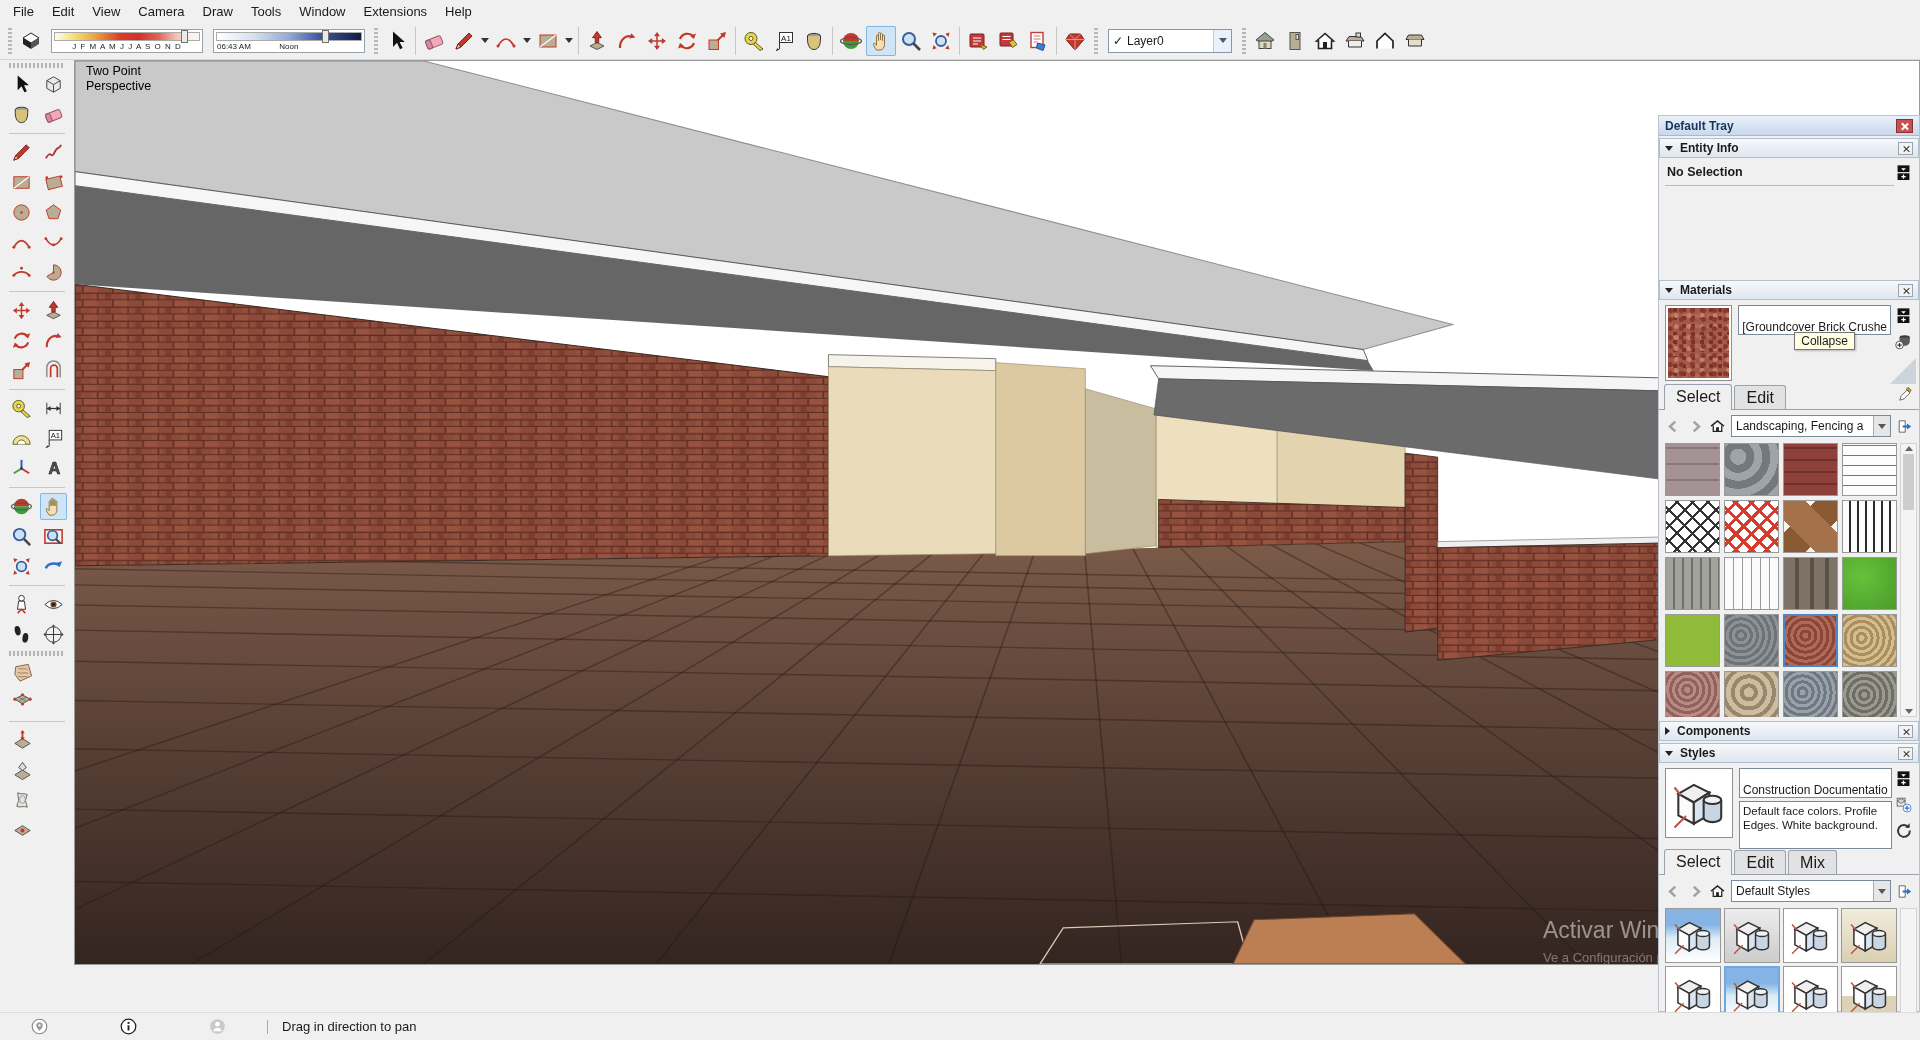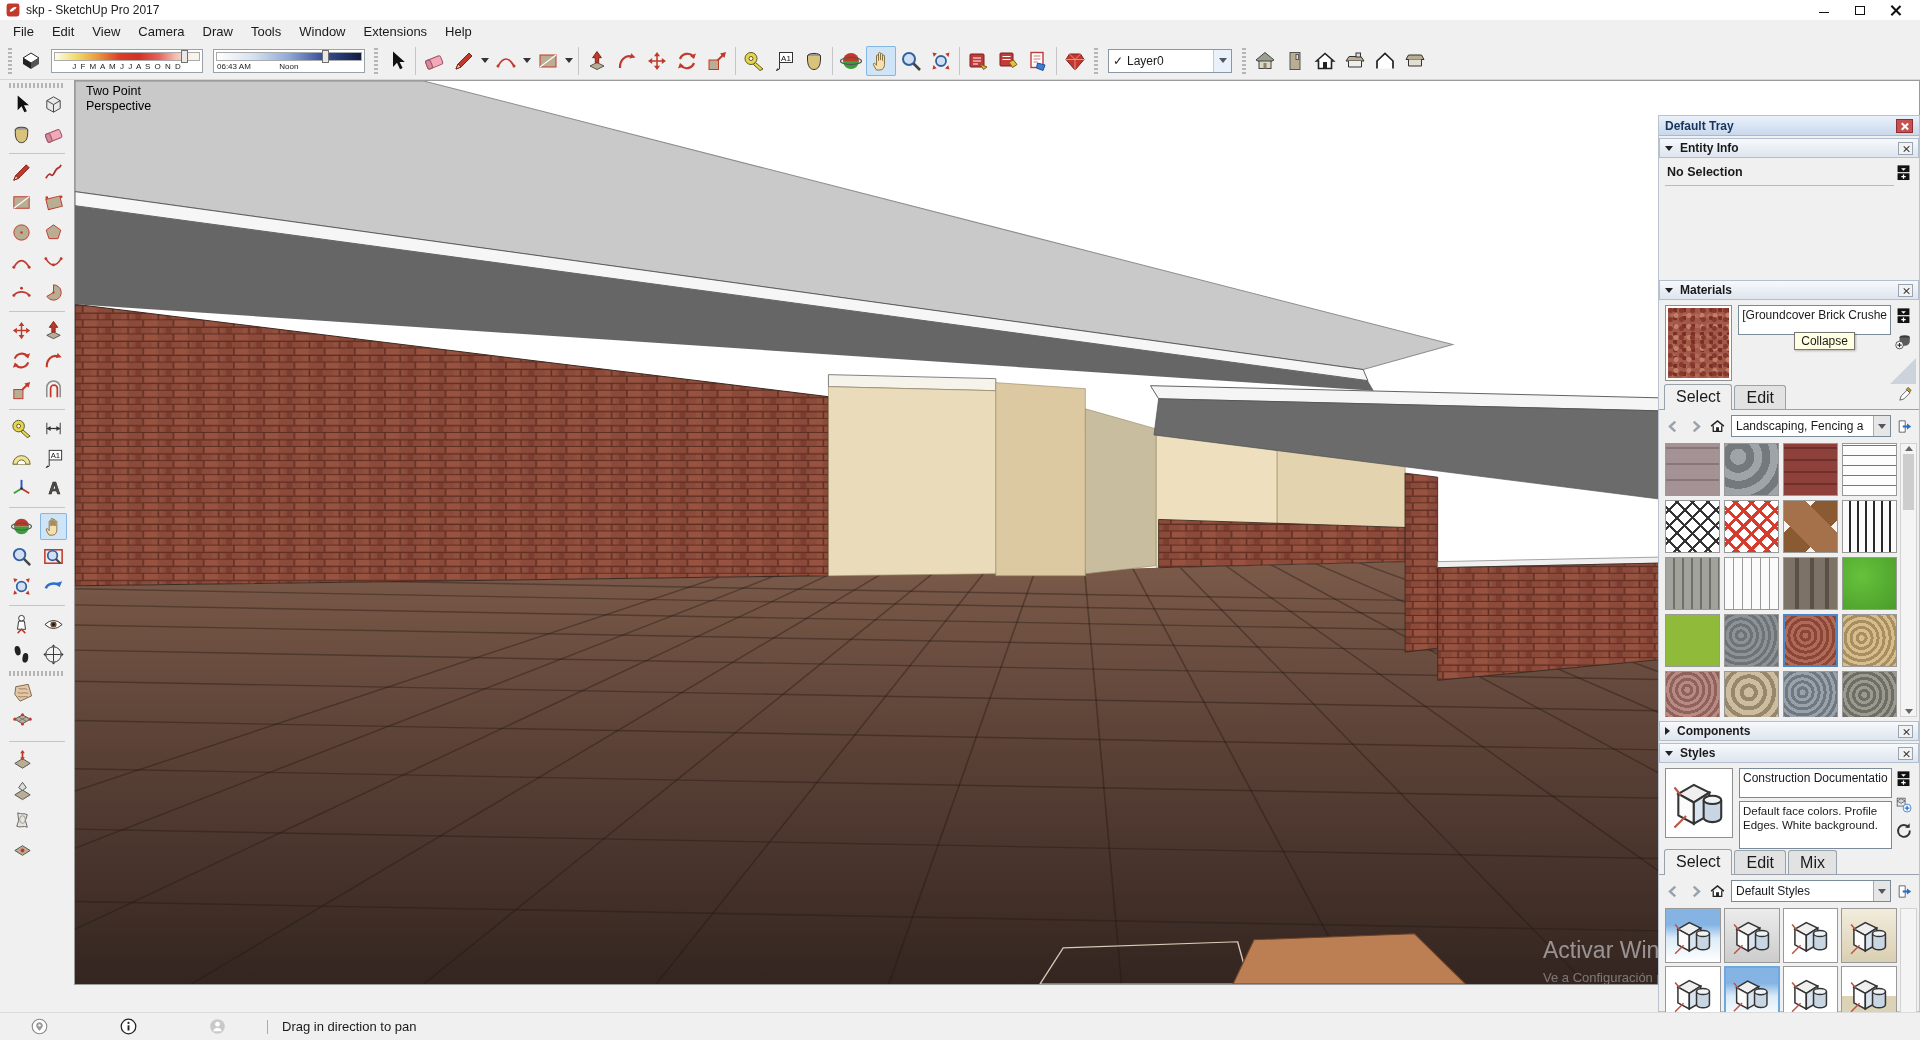--- a/index.html
+++ b/index.html
@@ -95,21 +95,21 @@
   .matprev { display:flex; padding:5px 4px 2px 6px; flex:0 0 auto; }
   .thumb { width:76px; height:76px; border:1px solid #8f8f8f; background:#fff; padding:2px; }
   .thumb .tex { width:100%; height:100%; }
   .tex-brickcrushed { background-color:#a2584a;
      background-image:radial-gradient(circle at 22% 28%, #86392c 2px, transparent 3px),
                       radial-gradient(circle at 62% 68%, #c47f67 2px, transparent 3px),
                       radial-gradient(circle at 82% 22%, #7c3023 2px, transparent 3px),
                       radial-gradient(circle at 40% 80%, #b06a55 2px, transparent 3px);
      background-size:11px 9px, 13px 11px, 9px 8px, 12px 10px; }
   .matfields { flex:1; padding-left:6px; position:relative; }
-  .nameinput { height:30px; border:1px solid #7b8a99; background:#fff; font-size:12px; padding:2px 3px;
+  .nameinput { height:30px; border:1px solid #7b8a99; background:#fff; font-size:12px; padding:14px 3px;
                white-space:nowrap; overflow:hidden; }
   .tooltip { position:absolute; top:27px; left:62px; background:#ffffe1; border:1px solid #767676;
              font-size:12px; padding:1px 6px; box-shadow:1px 1px 2px rgba(0,0,0,.25); }
   .iconcol { width:24px; display:flex; flex-direction:column; align-items:center; gap:7px; padding-top:1px; }
   .iconcol svg { width:19px; height:19px; }
   .bigcorner { width:0; height:0; border-left:26px solid transparent; border-bottom:26px solid #cdd3da; }
 
   .tabs { display:flex; align-items:flex-end; height:24px; padding:0 5px; border-bottom:1px solid #98a2ac; flex:0 0 auto; }
   .tab { font-size:16px; padding:3px 11px 2px 11px; background:#e2e2e2; border:1px solid #98a2ac; border-bottom:none;
          border-radius:3px 3px 0 0; margin-right:2px; position:relative; }
@@ -475,37 +475,20 @@
 <symbol id="i-sulogo" viewBox="0 0 24 24">
         <rect x="1" y="1" width="22" height="22" rx="4" fill="#c0392b"></rect>
         <path d="M6 14c2-5 8-8 12-7-1 4-5 8-10 8z" fill="#fff"></path>
         <path d="M8 17c3-1 6-4 8-7" stroke="#c0392b" fill="none" stroke-width="1.4"></path>
       </symbol>
 </defs>
 </svg>
 
 <div class="app">
 
-  <div class="titlebar">
-    <svg class="logo">
-        <use href="#i-sulogo"></use>
-      </svg>
-    <span class="title-text">skp - SketchUp Pro 2017</span>
-    <div class="win-controls">
-      <div class="ctl">
-          <span class="g-min"></span>
-        </div>
-      <div class="ctl">
-          <span class="g-rest"></span>
-        </div>
-      <div class="ctl">
-          <span class="g-x"></span>
-        </div>
-    </div>
-  </div>
 
   <div class="menubar">
 
   <span class="mi">File</span>
       <span class="mi">Edit</span>
       <span class="mi">View</span>
       <span class="mi">Camera</span>
       <span class="mi">Draw</span>
       <span class="mi">Tools</span>
       <span class="mi">Window</span>

